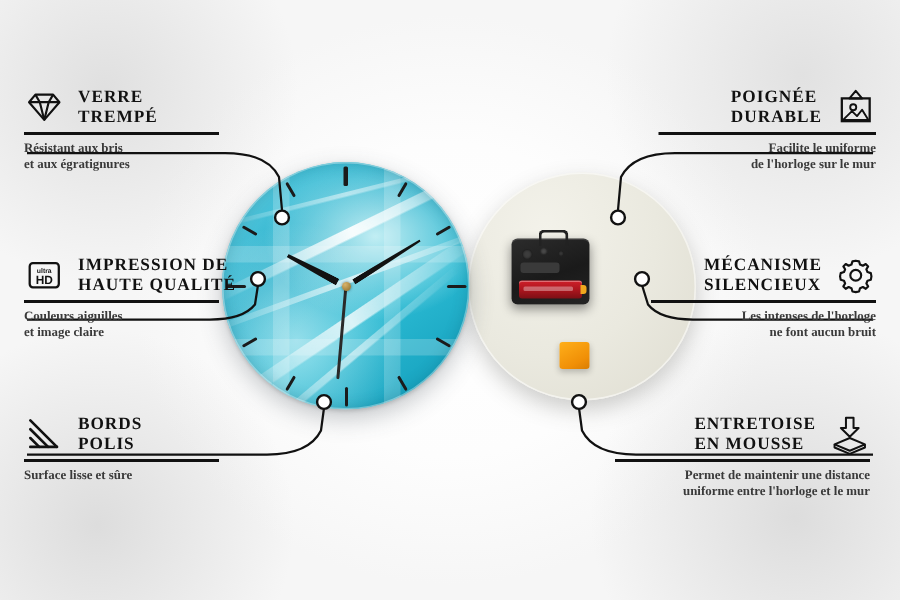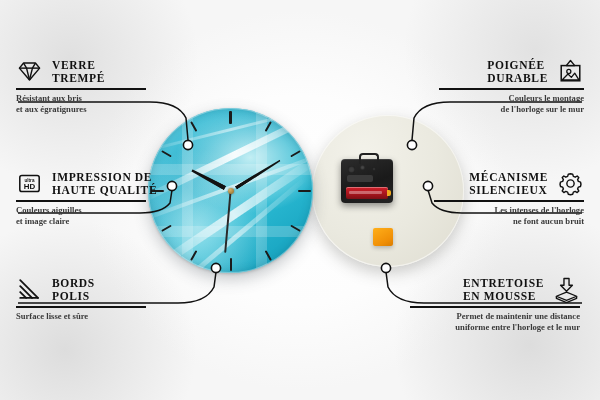--- a/index.html
+++ b/index.html
@@ -284,21 +284,21 @@
         <svg viewBox="0 0 32 32">
           <path d="M16 3 L11 9 H21 Z" fill="none" stroke="#111" stroke-width="1.6" stroke-linejoin="round"></path>
           <rect x="5" y="9" width="22" height="18" fill="none" stroke="#111" stroke-width="1.8"></rect>
           <circle cx="14" cy="16" r="2.4" fill="none" stroke="#111" stroke-width="1.5"></circle>
           <path d="M6 26 L13 19 L17 23 L21 18 L26 26 Z" fill="none" stroke="#111" stroke-width="1.5" stroke-linejoin="round"></path>
         </svg>
       </span>
     </div>
     <div class="rule"></div>
     <div class="sub">
-      <span>Couleurs le montage</span><br>
+      <span>Facilite le uniforme</span><br>
       <span>de l'horloge sur le mur</span>
     </div>
   </div>
 
   <div class="block right" style="right:16px;top:170px;width:150px;">
     <div class="head">
       <span class="titles">
         <span>MÉCANISME</span><br>
         <span>SILENCIEUX</span>
       </span>

